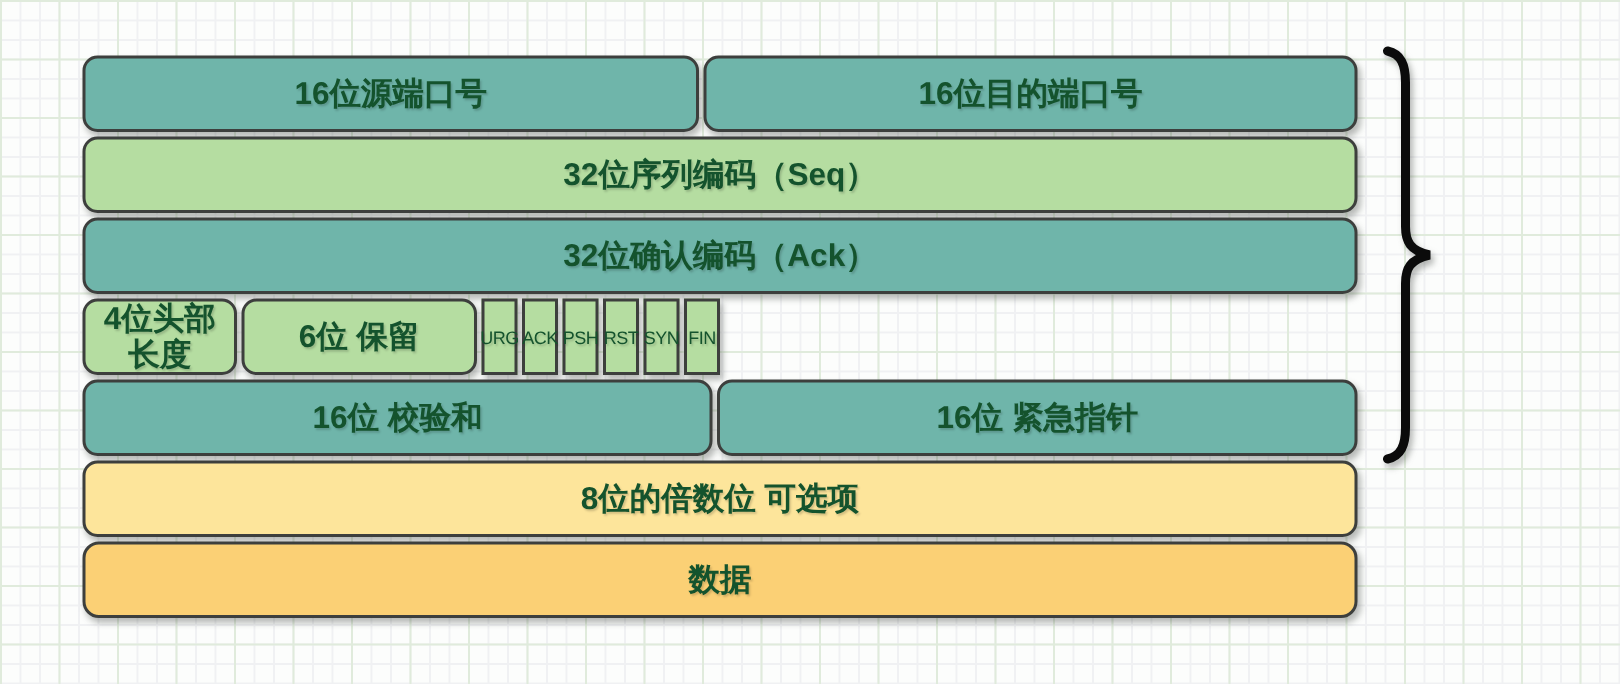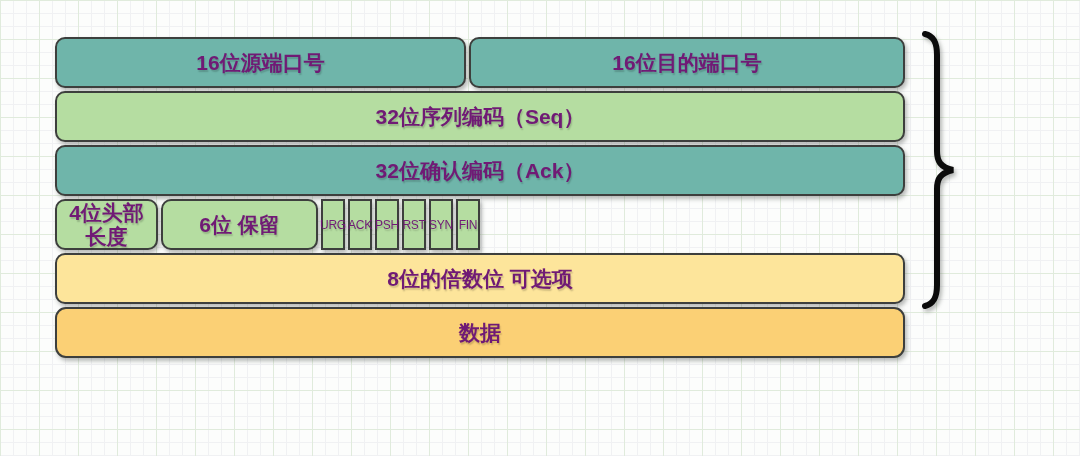--- a/index.html
+++ b/index.html
@@ -23,21 +23,21 @@
     position:absolute;left:55px;top:37px;width:850px;
     display:flex;flex-direction:column;gap:3px;
   }
   .row{display:flex;gap:3px;height:51px;}
   .cell{
     box-sizing:border-box;
     border:2px solid #3d3f3d;
     border-radius:10px;
     display:flex;align-items:center;justify-content:center;
     text-align:center;
-    font-size:21px;font-weight:700;color:#701a75;
+    font-size:21px;font-weight:700;color:#14532d;
     line-height:24px;
     box-shadow:2px 3px 4px rgba(70,75,70,0.38);
     text-shadow:1px 1.5px 1.5px rgba(0,0,0,0.18);
     padding:0 4px;
   }
   .teal{background:#6fb5aa;}
   .green{background:#b5dda1;}
   .yellow{background:#fde59b;}
   .orange{background:#fbd075;border-radius:11px;}
   .flag{
@@ -87,20 +87,24 @@
       <div class="cell green w-103">4位头部长度</div>
       <div class="cell green w-157">6位 保留</div>
       <div class="cell green flag">URG</div>
       <div class="cell green flag">ACK</div>
       <div class="cell green flag">PSH</div>
       <div class="cell green flag">RST</div>
       <div class="cell green flag">SYN</div>
       <div class="cell green flag">FIN</div>
     </div>
 
+    <div class="row">
+      <div class="cell teal w-420">16位 校验和</div>
+      <div class="cell teal grow">16位 紧急指针</div>
+    </div>
 
     <div class="row">
       <div class="cell yellow grow">8位的倍数位 可选项</div>
     </div>
 
     <div class="row">
       <div class="cell orange grow">数据</div>
     </div>
 
   </div>

